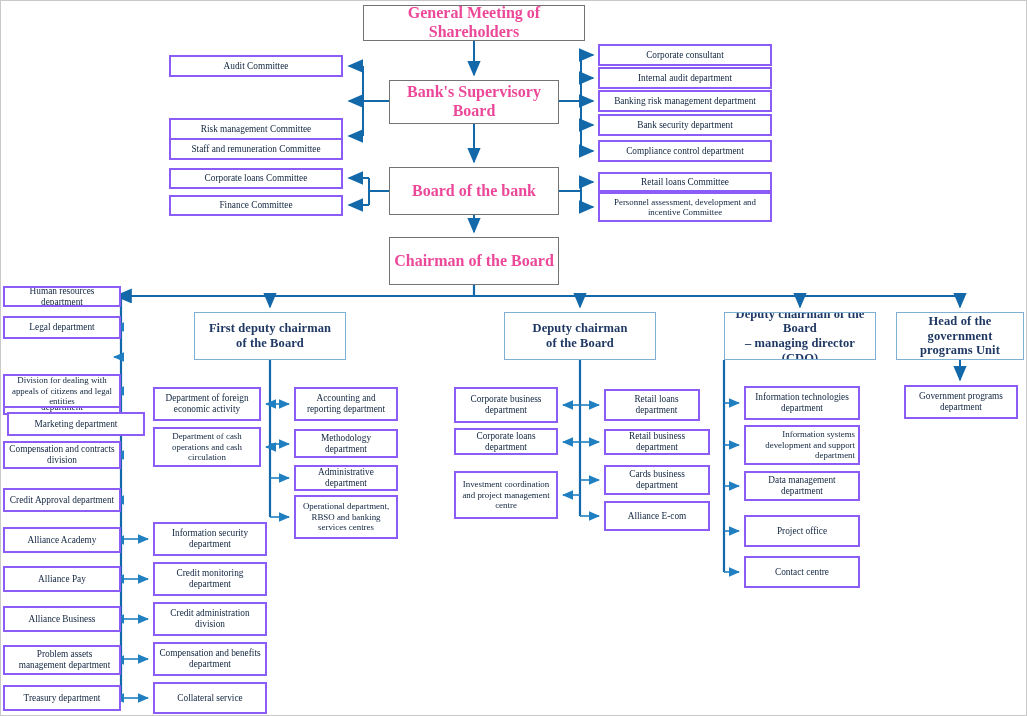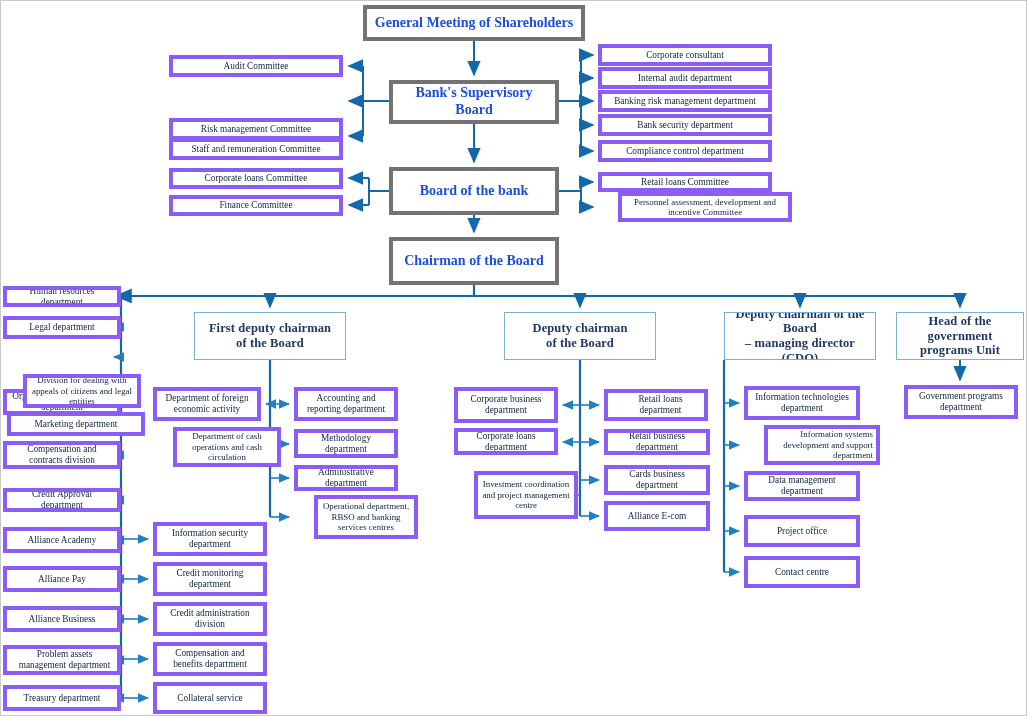--- a/index.html
+++ b/index.html
@@ -11,41 +11,41 @@
     background:#ffffff;
     border:1px solid #c9c9c9;
     box-sizing:border-box;
     overflow:hidden;
   }
   #wires{position:absolute;left:0;top:0;width:1027px;height:716px;pointer-events:none;}
   .node{
     position:absolute;
     box-sizing:border-box;
     background:#ffffff;
-    border:4px solid #8b5cf6;
+    border:2px solid #8b5cf6;
     display:flex;align-items:center;justify-content:center;
     text-align:center;
     color:#17365d;
     line-height:1.18;
     padding:1px 3px;
     overflow:hidden;
   }
   .node.exec{
     border:1px solid #7fb0d2;
     font-weight:bold;
     color:#1f3864;
     font-size:12.5px;
     letter-spacing:.1px;
   }
   .node.top{
-    font-weight:bold;color:#1d4ed8;font-size:14px;
-    border:4px solid #737373;
+    font-weight:bold;color:#ec4899;font-size:16px;
+    border:1px solid #737373;
   }
   .node.leaf{font-size:9.3px;color:#10243f;font-weight:normal;}
-  .node.leaf.sm{font-size:8.9px;margin-left:20px;}
+  .node.leaf.sm{font-size:8.9px;}
   .node span{display:block;width:100%;}
 </style>
 </head>
 <body>
 
 <div id="canvas">
 
   <svg id="wires" viewBox="0 0 1027 716" xmlns="http://www.w3.org/2000/svg">
     <defs>
       <marker id="ar" markerWidth="7" markerHeight="7" refX="6.3" refY="3" orient="auto">
@@ -279,21 +279,21 @@
     </div>
     <div class="node leaf" style="left: 453px; top: 386px; width: 104px; height: 36px;">
       <span>Corporate business department</span>
     </div>
     <div class="node leaf" style="left: 453px; top: 427px; width: 104px; height: 27px;">
       <span>Corporate loans department</span>
     </div>
     <div class="node leaf sm" style="left: 453px; top: 470px; width: 104px; height: 48px;">
       <span>Investment coordination and project management centre</span>
     </div>
-    <div class="node leaf" style="left: 603px; top: 388px; width: 104px; height: 32px; padding-left: 12px;">
+    <div class="node leaf" style="left: 603px; top: 388px; width: 96px; height: 32px; padding-left: 12px;">
       <span>Retail loans department</span>
     </div>
     <div class="node leaf" style="left: 603px; top: 428px; width: 106px; height: 26px;">
       <span>Retail business department</span>
     </div>
     <div class="node leaf" style="left: 603px; top: 464px; width: 106px; height: 30px;">
       <span>Cards business department</span>
     </div>
     <div class="node leaf" style="left: 603px; top: 500px; width: 106px; height: 30px;">
       <span>Alliance E-com</span>

